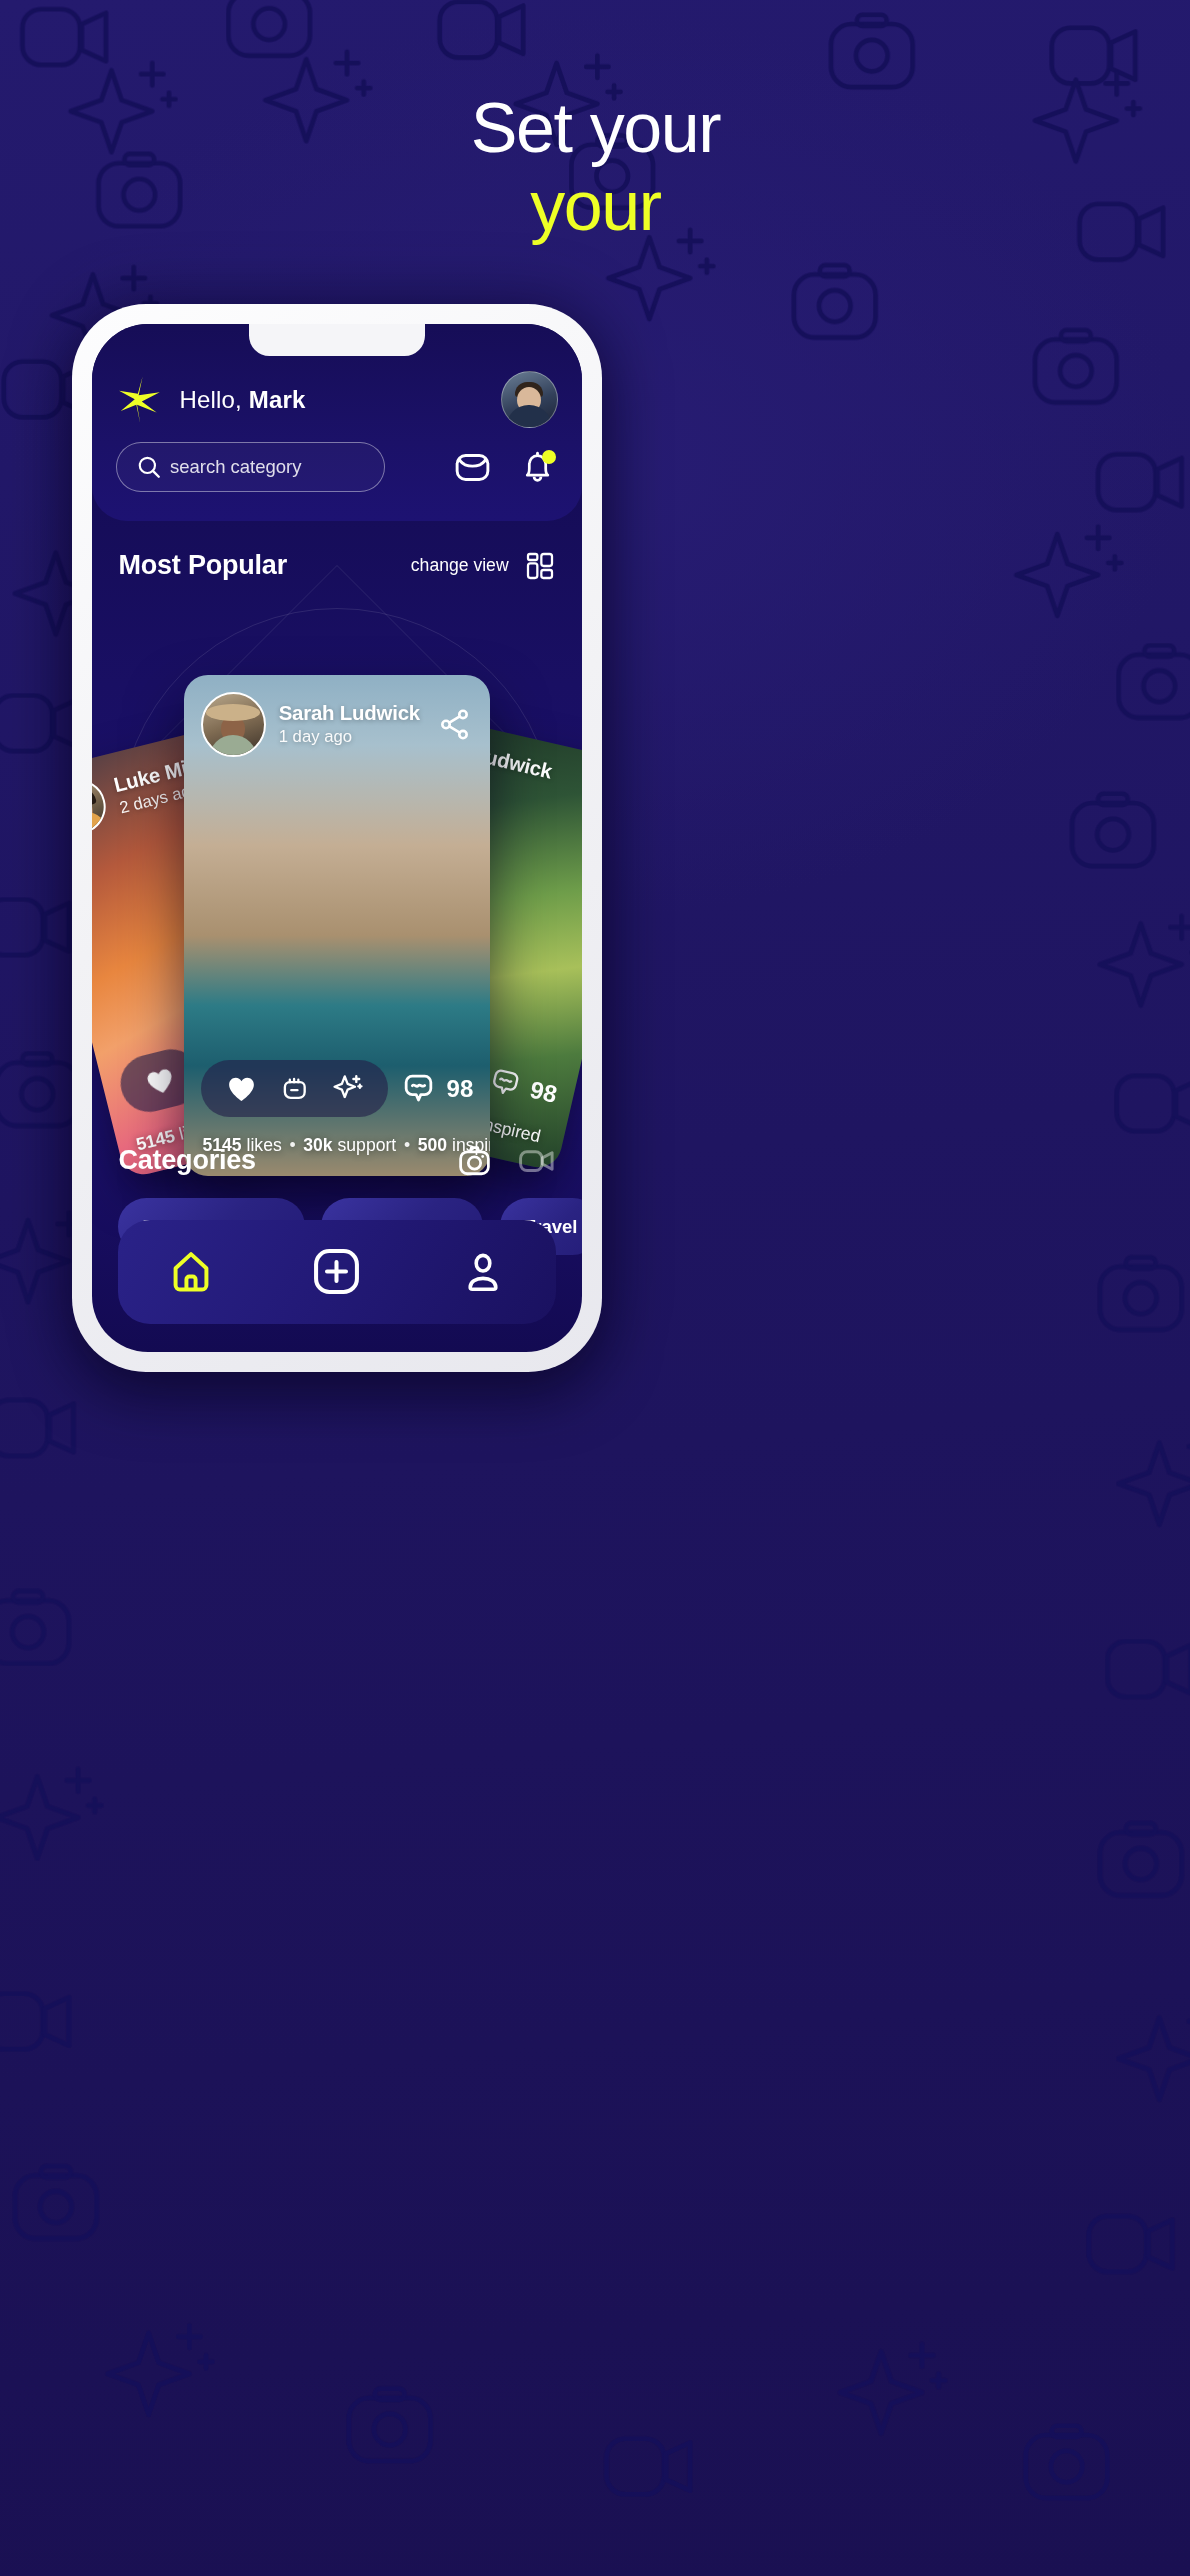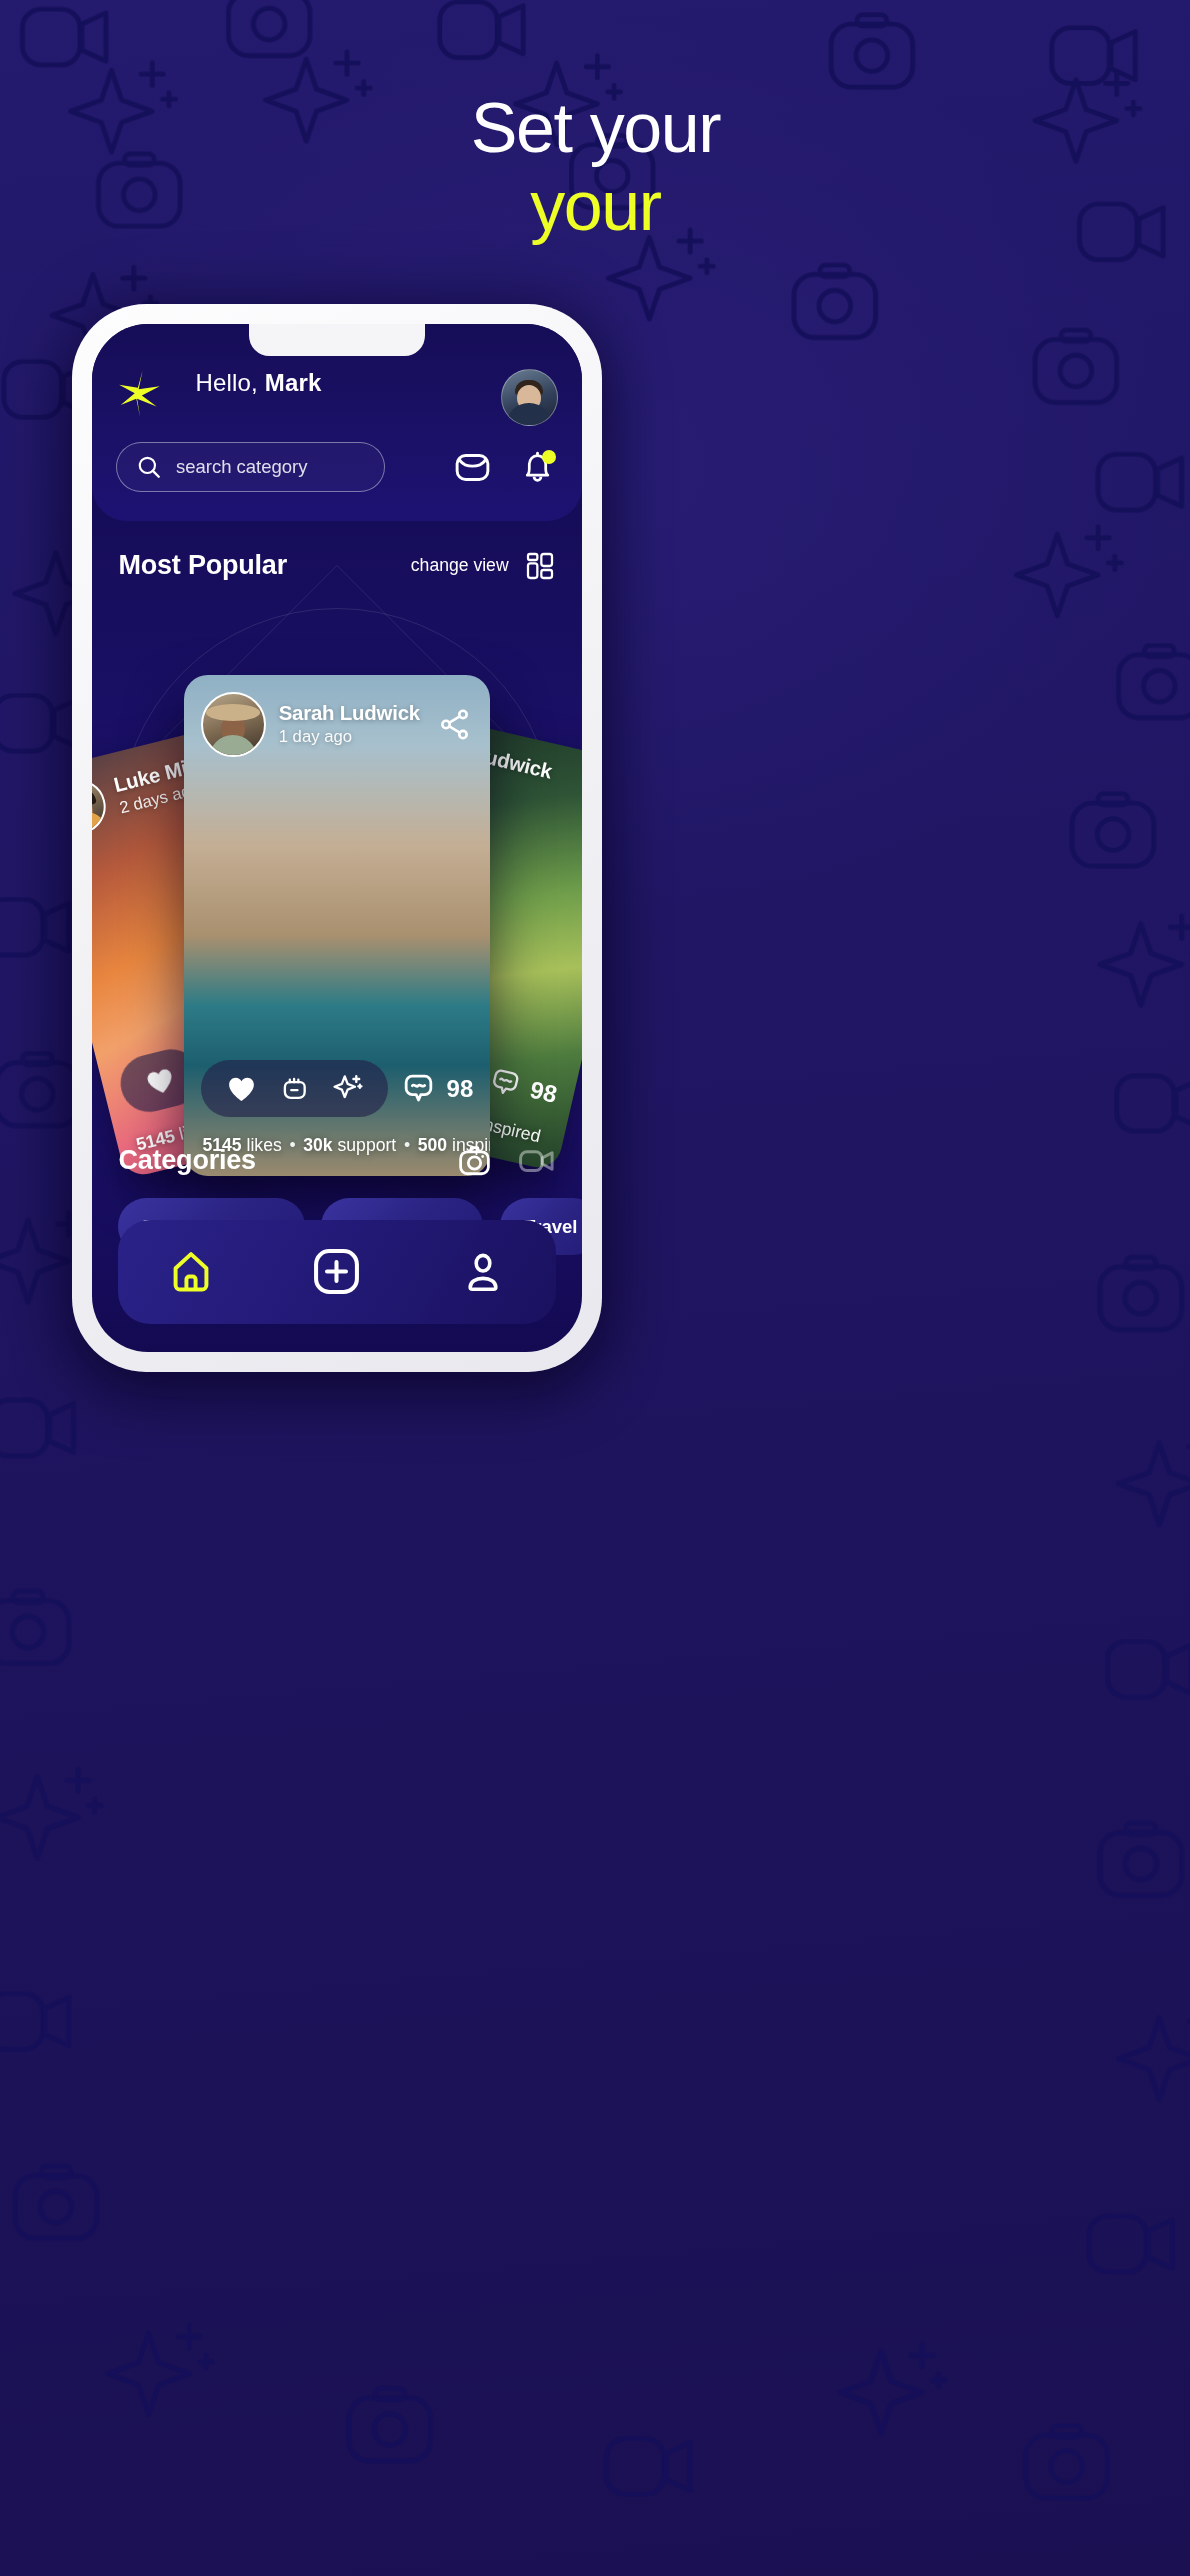--- a/index.html
+++ b/index.html
@@ -87,21 +87,21 @@
     top: 0; left: 0; right: 0;
     height: 197px;
     background: linear-gradient(180deg, #160D57 0%, #1B1168 60%, #1D1272 100%);
     border-radius: 0 0 35px 35px;
     z-index: 30;
   }
   .hdr-row1 {
     position: absolute;
     top: 45px; left: 24px; right: 24px;
     height: 61px;
-    display: flex; align-items: flex-start; gap: 29px;
+    display: flex; align-items: center; gap: 13px;
   }
   .logo-bolt { width: 50px; height: 50px; flex: 0 0 auto; }
   .greeting {
     color: #FFFFFF;
     font-size: 24px;
     letter-spacing: 0.2px;
     white-space: nowrap;
   }
   .greeting b { font-weight: bold; }
   .avatar-hdr {
@@ -135,21 +135,21 @@
     position: absolute;
     top: 117px; left: 24px; right: 24px;
     height: 52px;
     display: flex; align-items: center; gap: 16.7px;
   }
   .search-pill {
     width: 269px; height: 50px;
     border: 1.5px solid rgba(255,255,255,.42);
     border-radius: 26px;
     display: flex; align-items: center;
-    padding: 0 18.5px; gap: 14px;
+    padding: 0 18.5px; gap: 8px;
     background: rgba(255,255,255,.03);
     text-align: center;
   }
   .search-pill .ph {
     color: rgba(255,255,255,.86);
     font-size: 18.5px;
   }
   .hdr-icons {
     margin-left: auto;
     display: flex; align-items: center; gap: 24px;

